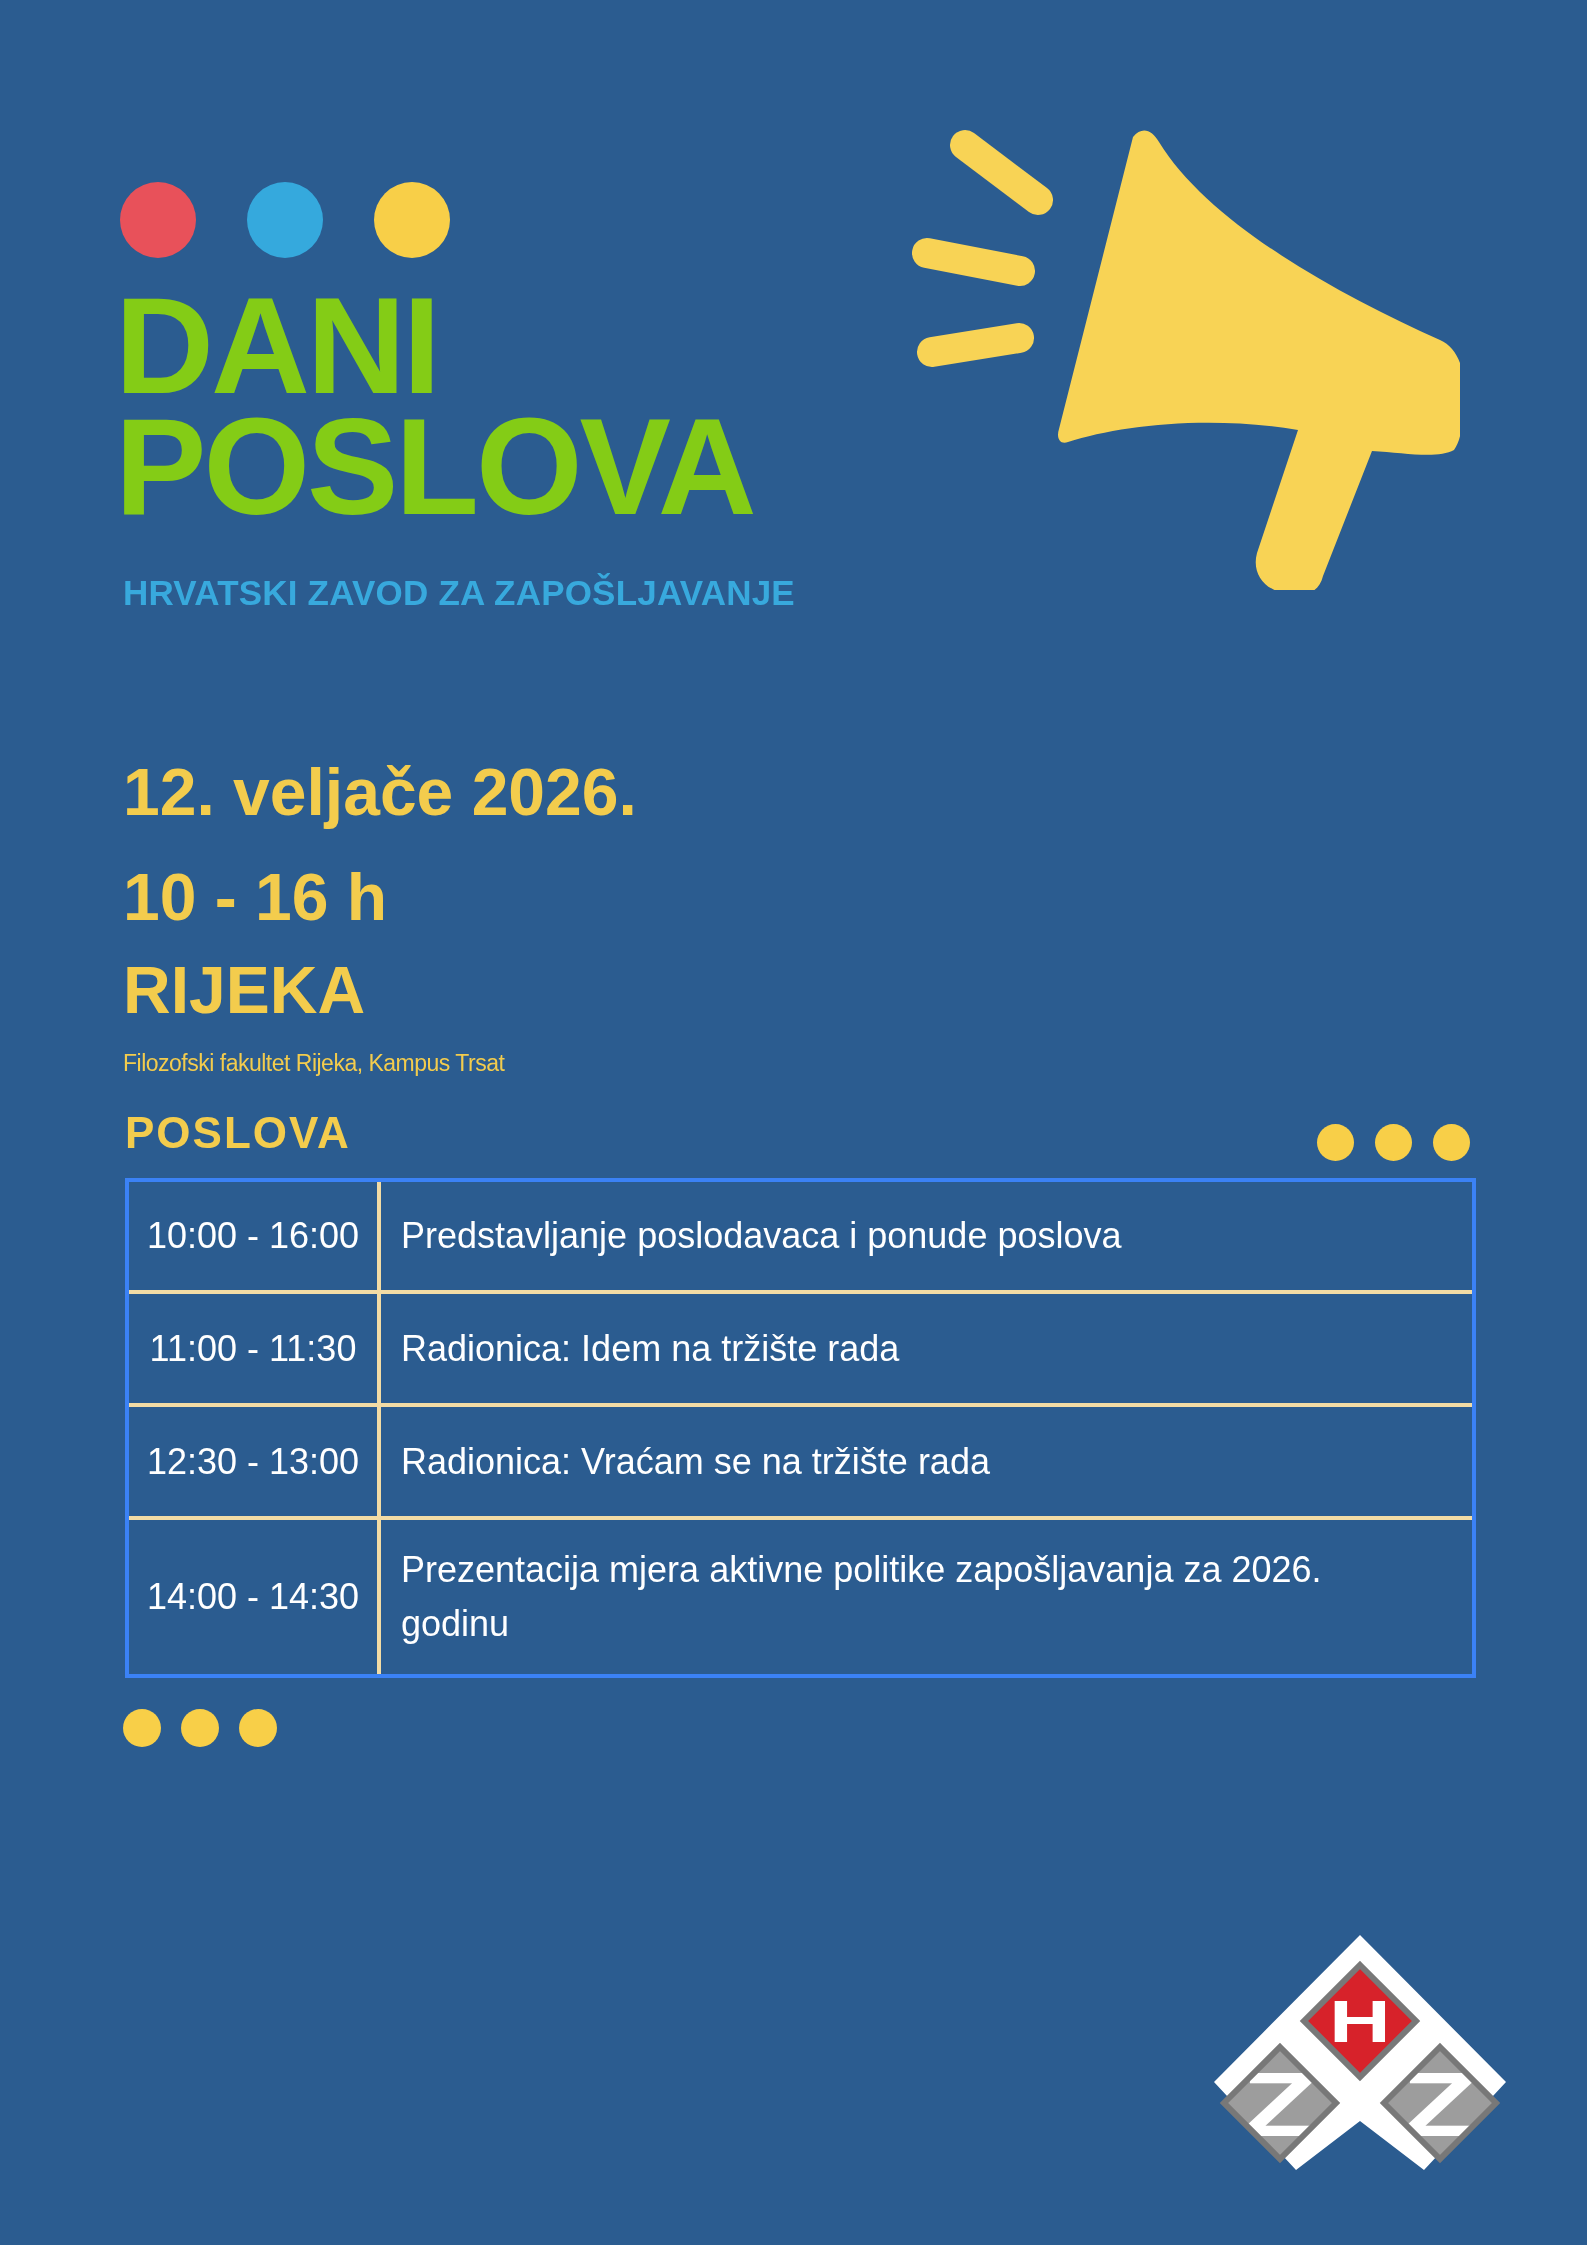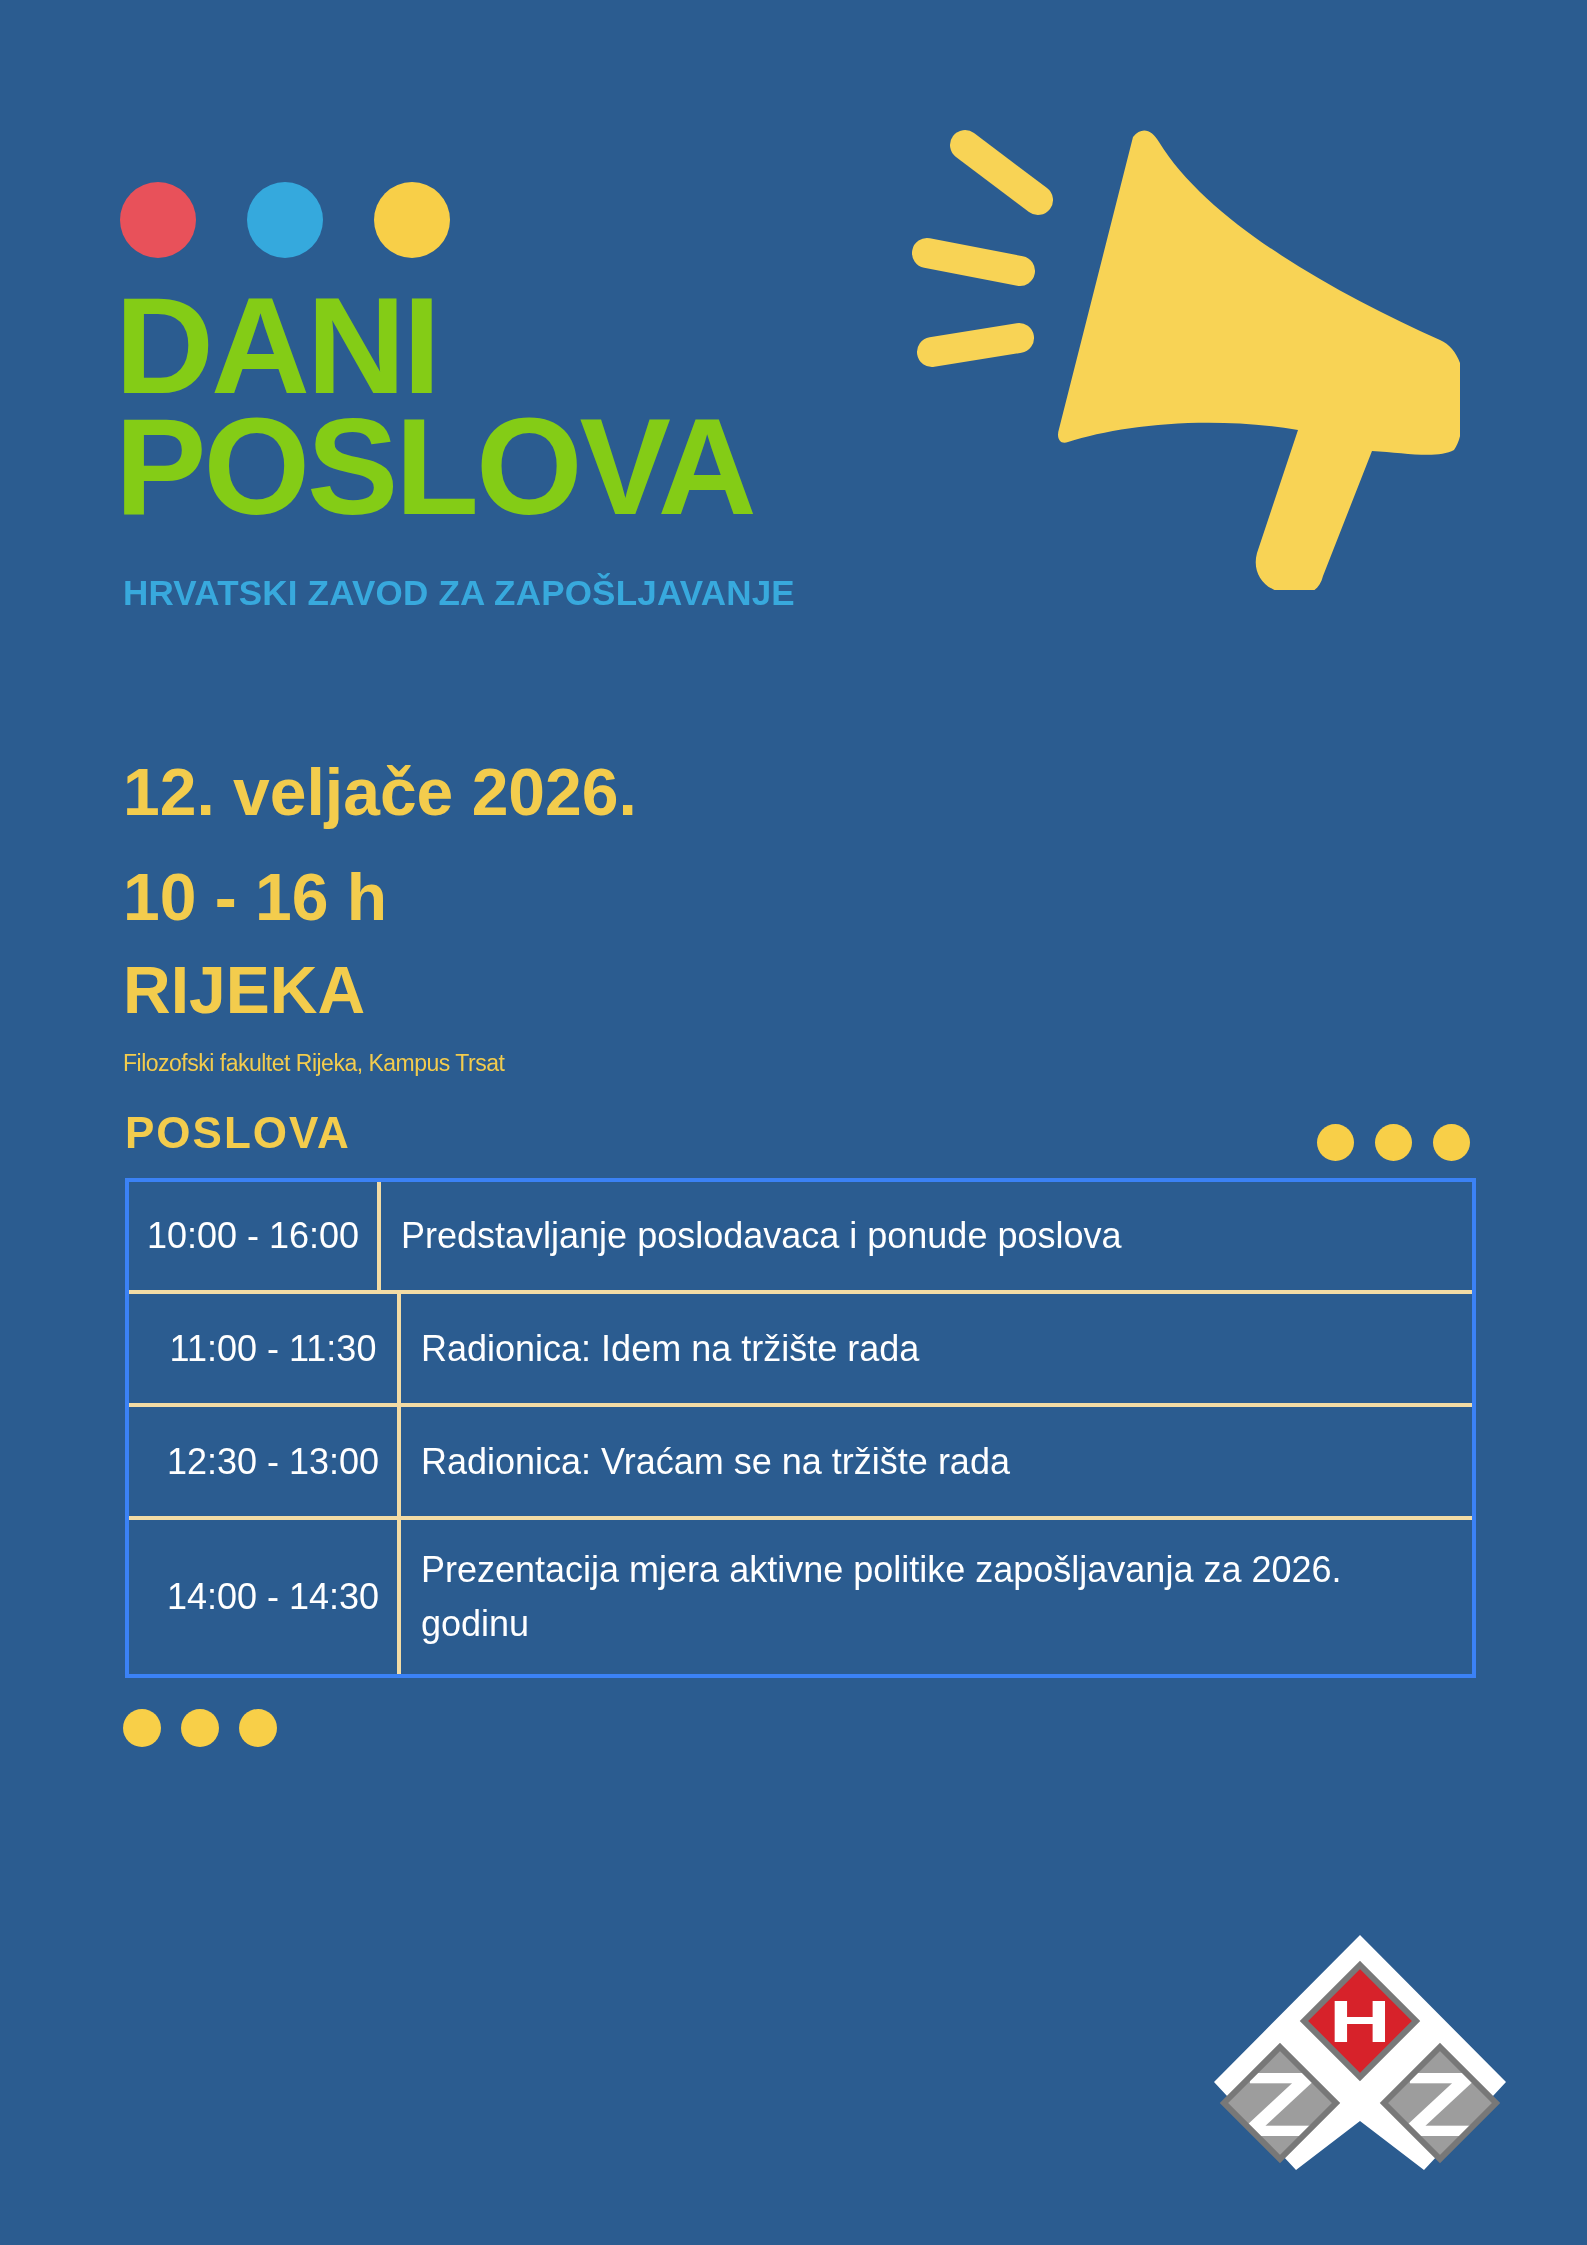--- a/index.html
+++ b/index.html
@@ -59,21 +59,21 @@
     font-size:44px;line-height:1;font-weight:bold;
     color:#F3CC4D;letter-spacing:2px;
   }
   .schedule{
     left:125px;top:1178px;width:1351px;
     border:4px solid #3b82f6;
     box-sizing:border-box;
     color:#FFFFFF;font-size:36px;
   }
   .srow{display:flex;box-sizing:border-box;}
-  .srow + .srow{border-top:4px solid #F3DCA5;padding-left:20px;}
+  .srow + .srow{border-top:4px solid #F3DCA5;}
   .srow.r1{height:108px;}
   .srow.r2{height:113px;}
   .srow.r3{height:113px;}
   .srow.r4{height:158px;}
   .cell-time{
     width:248px;flex:none;
     display:flex;align-items:center;justify-content:center;
     white-space:nowrap;
   }
   .cell-desc{

